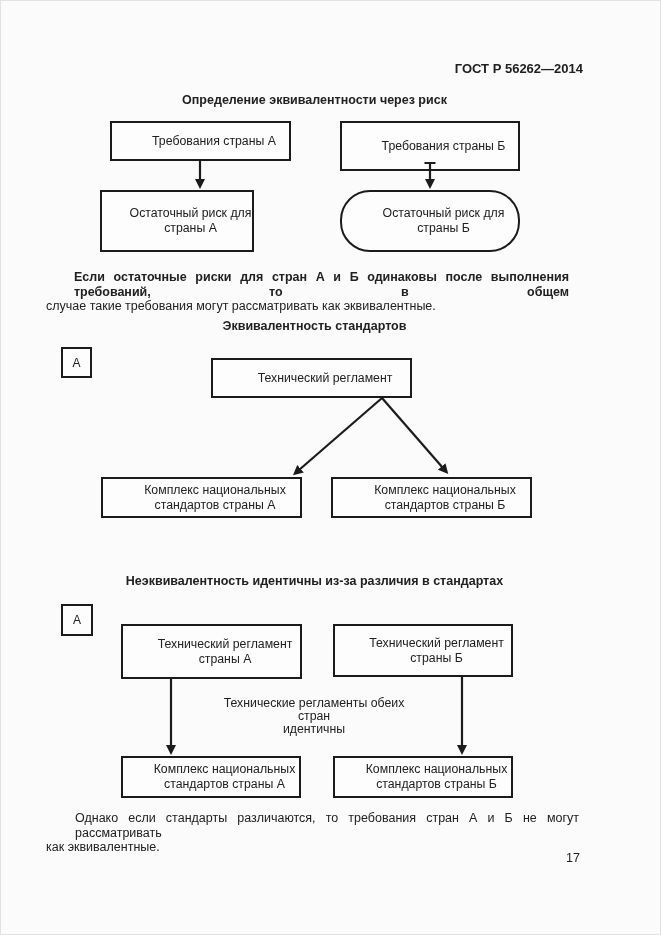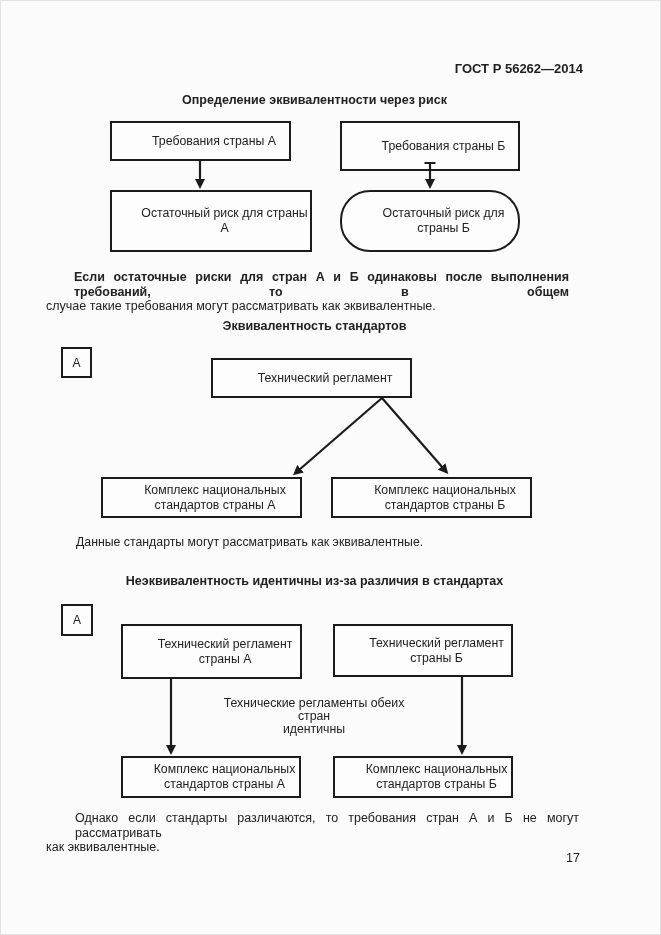--- a/index.html
+++ b/index.html
@@ -59,21 +59,21 @@
 
   <div class="abs title" style="top:93px;">Определение эквивалентности через риск</div>
 
   <div class="abs box" style="left:110px;top:121px;width:181px;height:40px;">
     <span>Требования страны А</span>
   </div>
   <div class="abs box" style="left:340px;top:121px;width:180px;height:50px;">
     <span>Требования страны Б</span>
   </div>
 
-  <div class="abs box" style="left:110px;top:190px;width:202px;height:62px;">
+  <div class="abs box" style="left:100px;top:190px;width:154px;height:62px;">
     <span>Остаточный риск для страны А</span>
   </div>
   <div class="abs box" style="left:340px;top:190px;width:180px;height:62px;border-radius:30px;">
     <span>Остаточный риск для страны Б</span>
   </div>
 
   <div class="abs para" style="left:46px;top:270px;width:523px;">
     <div class="l1 bold" style="padding-left:28px;">Если остаточные риски для стран А и Б одинаковы после выполнения требований, то в общем</div>
     <div>случае такие требования могут рассматривать как эквивалентные.</div>
   </div>
@@ -91,21 +91,20 @@
 
   <div class="abs box" style="left:101px;top:477px;width:201px;height:41px;">
     <span>Комплекс национальных</span>
     <span>стандартов страны А</span>
   </div>
   <div class="abs box" style="left:331px;top:477px;width:201px;height:41px;">
     <span>Комплекс национальных</span>
     <span>стандартов страны Б</span>
   </div>
 
-  <div class="abs caption" style="left:76px;top:535px;">Данные стандарты могут рассматривать как эквивалентные.</div>
 
   <div class="abs title" style="top:574px;">Неэквивалентность идентичны из-за различия в стандартах</div>
 
   <div class="abs albox" style="left:61px;top:604px;width:32px;height:32px;">
     <span>А</span>
   </div>
 
   <div class="abs box thick" style="left:121px;top:624px;width:181px;height:55px;">
     <span>Технический регламент</span>
     <span>страны А</span>

